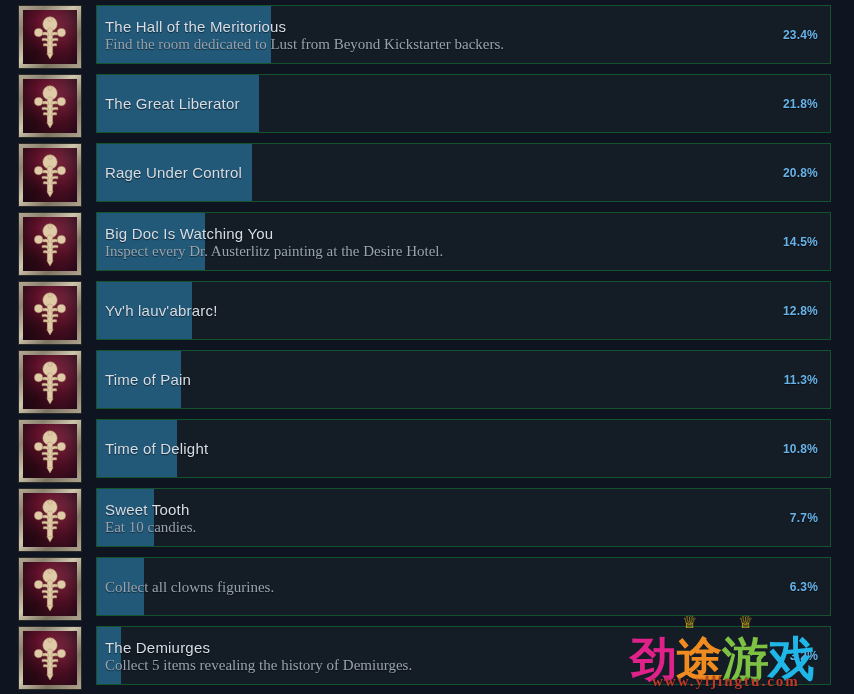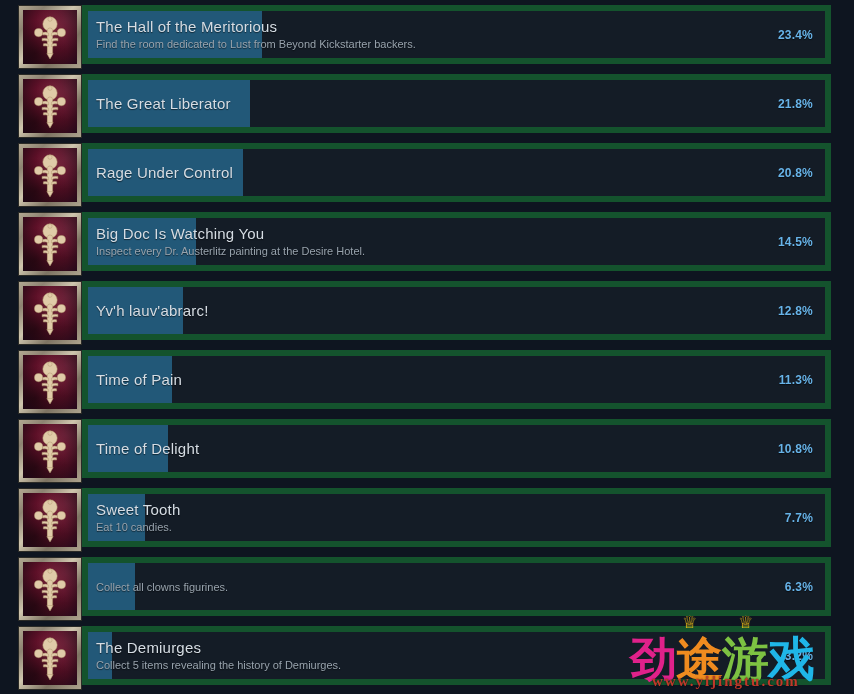--- a/index.html
+++ b/index.html
@@ -70,23 +70,23 @@
       radial-gradient(circle at 80% 20%, rgba(255,255,255,.07) 0%, rgba(0,0,0,0) 50%);
     pointer-events: none;
   }
 
   .ach-emblem { width: 40px; height: 44px; display: block; position: relative; z-index: 2; }
 
   
   .ach-body {
     flex: 1 1 auto;
     height: 59px;
-    margin-left: 0;
+    margin-left: 14px;
     margin-right: 23px;
-    border: 6px solid #14532d;
+    border: 1px solid #14532d;
     background: #141c26;
     position: relative;
     overflow: hidden;
   }
 
   .ach-progress {
     position: absolute;
     left: 0; top: 0; bottom: 0;
     background: #225878;
   }
@@ -105,25 +105,26 @@
     color: #d6dde4;
     font-size: 15px;
     line-height: 18px;
     letter-spacing: .2px;
     text-shadow: 0 1px 1px rgba(0,0,0,.55);
     white-space: nowrap;
   }
 
   .ach-desc {
     color: #98a3ad;
-    font-size: 11px;
+    font-size: 15px;
     line-height: 14px;
     margin-top: 1px;
     text-shadow: 0 1px 1px rgba(0,0,0,.55);
     white-space: nowrap;
+    font-family: Liberation Serif, serif;
   }
 
   .ach-desc:empty { display: none; }
 
   .ach-pct {
     position: absolute;
     right: 12px;
     top: 50%;
     transform: translateY(-50%);
     z-index: 3;

